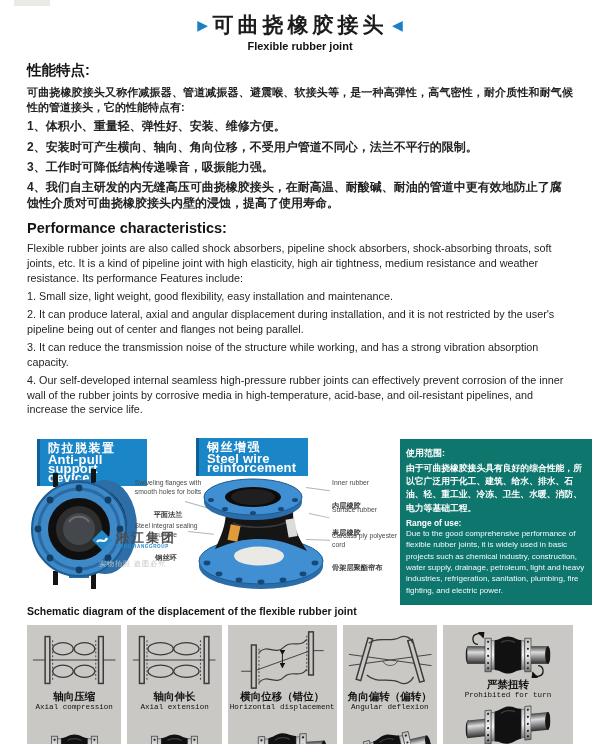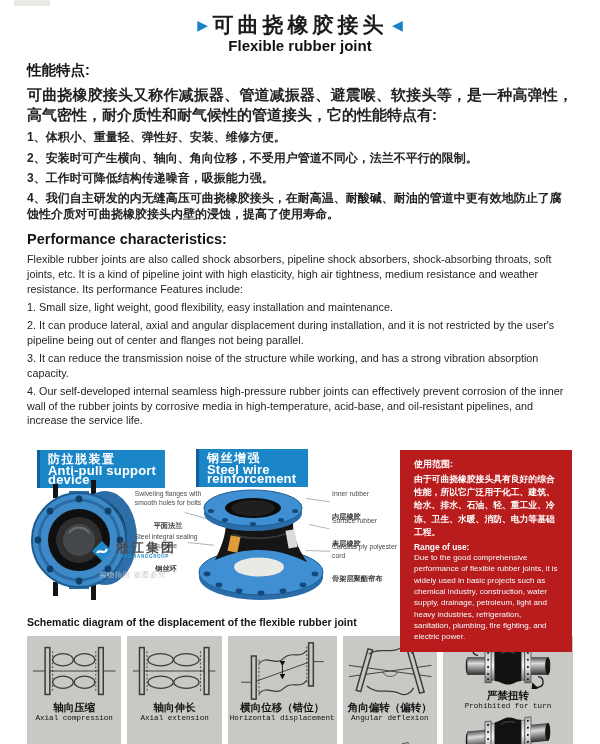--- a/index.html
+++ b/index.html
@@ -7,48 +7,48 @@
   body {
     width:600px; height:744px; position:relative; overflow:hidden;
     background:#ffffff; color:#262626;
     font-family:"Liberation Sans", sans-serif;
   }
   .artifact { position:absolute; left:14px; top:0; width:36px; height:6px; background:#e9e9e5; }
 
   .title-row { text-align:center; margin-top:12px; line-height:26px; }
   .title-zh { font-size:21px; font-weight:bold; letter-spacing:4px; color:#1c1c1c; }
   .tri { color:#1a80c6; font-size:14px; vertical-align:2px; letter-spacing:0; }
-  .title-en { text-align:center; font-size:15px; font-weight:bold; color:#111; line-height:12px; }
+  .title-en { text-align:center; font-size:11px; font-weight:bold; color:#111; line-height:12px; }
 
   .content { margin:0 27px; }
   .h-zh { font-size:14.5px; font-weight:bold; margin:9px 0 5px; color:#151515; }
-  .zh-par { font-size:15px; font-weight:600; line-height:1.36; text-align:justify; margin:3px 0; color:#232323; }
+  .zh-par { font-size:11px; font-weight:600; line-height:1.36; text-align:justify; margin:3px 0; color:#232323; }
   .zh-item { font-size:12px; font-weight:600; line-height:1.32; margin:4.5px 0; color:#232323; }
   .h-en { font-size:14.5px; font-weight:bold; margin:8px 0 5px; color:#151515; }
   .en-par { font-size:10.8px; line-height:1.38; margin:3px 0; color:#1f1f1f; }
   .en-item { font-size:10.8px; line-height:1.36; margin:3.5px 0; color:#1f1f1f; }
 
   
   .gallery { position:relative; height:172px; margin-top:6px; }
   .banner { position:absolute; background:#1b86c7; color:#fff; padding:3px 8px 4px; border-left:3px solid #0f5f9b; }
   .banner .bz { font-size:12px; font-weight:bold; letter-spacing:1.5px; line-height:13px; }
   .banner .be { font-size:13px; font-weight:600; line-height:9px; letter-spacing:0.2px; }
-  .banner1 { left:10px; top:16px; width:128px; }
+  .banner1 { left:10px; top:16px; width:110px; }
   .banner2 { left:169px; top:15px; width:112px; }
   .gphoto { position:absolute; }
   .lbl { position:absolute; color:#4a4a4a; line-height:1.3; }
   .lbl .le { font-size:6.8px; }
   .lbl .lz { font-size:7.2px; font-weight:bold; margin-top:13px; color:#3a3a3a; }
   .lbl.c { text-align:center; }
   .leader { position:absolute; height:1px; background:#a9b6bf; transform-origin:left center; }
   .logo { position:absolute; left:64px; top:106px; display:flex; align-items:center; gap:3px; }
   .logo-text .lt1 { font-size:13px; font-weight:bold; color:#4e4e4e; letter-spacing:2px; line-height:13px; }
   .logo-text .lt2 { font-size:4.6px; color:#2a8bc9; font-weight:bold; letter-spacing:0.6px; line-height:6px; }
   .logo-note { position:absolute; left:72px; top:136px; font-size:7px; color:#c2c2be; letter-spacing:1px; }
-  .rangebox { position:absolute; left:373px; top:16px; width:172px; min-height:130px; background:#b91c1c; color:#fff; padding:8px 14px 9px; }
+  .rangebox { position:absolute; left:373px; top:16px; width:192px; min-height:130px; background:#0f766e; color:#fff; padding:8px 6px 9px; }
   .rb-hz { font-size:9px; font-weight:bold; margin-bottom:2px; }
   .rb-tz { font-size:8.8px; font-weight:bold; line-height:1.5; }
   .rb-he { font-size:8.4px; font-weight:bold; margin-top:3px; }
   .rb-te { font-size:8px; line-height:1.42; color:#f2f9ff; }
 
   
   .diag-head { display:flex; align-items:baseline; gap:9px; margin-top:10px; }
   .dh-zh { font-size:13.5px; font-weight:bold; color:#141414; }
   .dh-en { font-size:10.5px; font-weight:bold; color:#141414; }
   .panels { display:flex; gap:6px; margin-top:8px; height:158px; }

